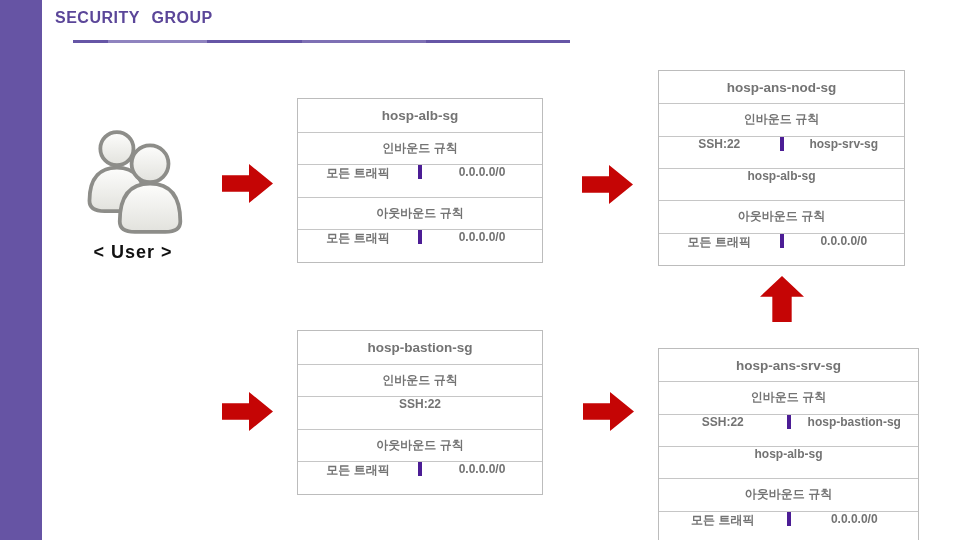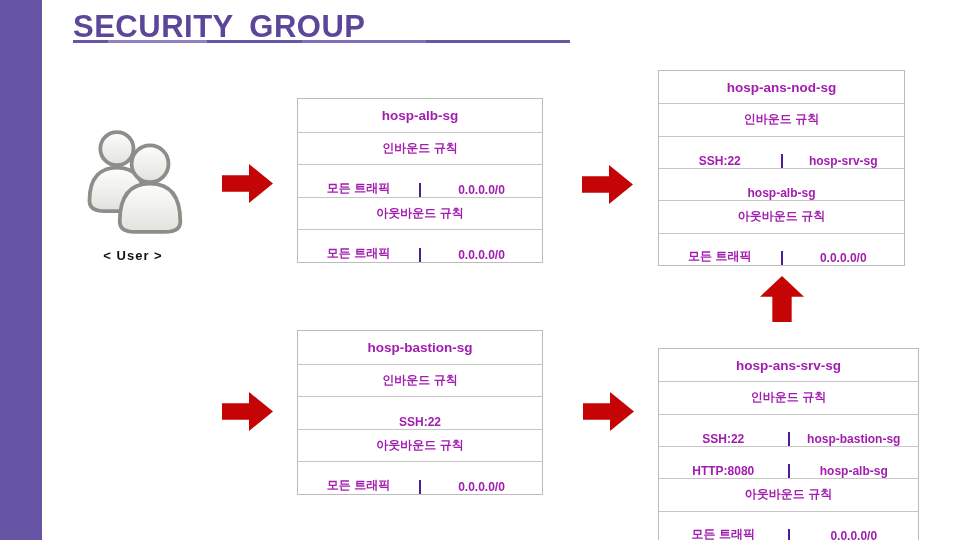--- a/index.html
+++ b/index.html
@@ -12,61 +12,61 @@
   .canvas { position:relative; width:960px; height:540px; background:#ffffff; }
 
   
   .accent-bar {
     position:absolute; left:0; top:0; width:42px; height:540px;
     background:#6654a4;
   }
 
   
   .page-title {
-    position:absolute; left:73px; top:9px;
-    font-size:31px; font-weight:bold; letter-spacing:0.5px; word-spacing:7px;
+    position:absolute; left:55px; top:9px;
+    font-size:16px; font-weight:bold; letter-spacing:0.5px; word-spacing:7px;
     color:#5b4699;
   }
   .title-underline {
     position:absolute; left:73px; top:40px; width:497px; height:3px;
     background:linear-gradient(90deg,
       #6656a6 0%, #6656a6 7%,
       #8f83bf 7%, #8f83bf 27%,
       #6656a6 27%, #6656a6 46%,
       #7e70b4 46%, #7e70b4 71%,
       #6656a6 71%, #6656a6 100%);
   }
 
   
   .actor { position:absolute; width:130px; text-align:center; }
   .actor svg { display:block; margin:0 auto; }
   .actor-label {
-    margin-top:12px; font-size:13px; font-weight:bold; color:#111111;
+    margin-top:6px; font-size:18px; font-weight:bold; color:#111111;
     letter-spacing:1px;
   }
 
   
   .sg-table {
     position:absolute; background:#ffffff;
     border:1px solid #bcbcbc; display:grid;
   }
   .sg-table.rows5 { grid-template-rows:repeat(5,1fr); }
   .sg-table.rows6 { grid-template-rows:repeat(6,1fr); }
   .sg-row {
     border-top:1px solid #c6c6c6;
     display:flex; align-items:center; justify-content:center;
-    font-weight:bold; color:#a21caf; font-size:12px;
+    font-weight:bold; color:#737373; font-size:12px;
   }
   .sg-row:first-child { border-top:none; }
   .sg-row.head { font-size:13.5px; }
-  .sg-row.split { align-items:flex-end; }
+  .sg-row.split { align-items:flex-start; }
   .sg-row.split .cell {
     flex:1; display:flex; align-items:center; justify-content:center;
   }
-  .sg-row.split .cell + .cell { border-left:2px solid #4c1d95; }
+  .sg-row.split .cell + .cell { border-left:4px solid #4c1d95; }
 
   
   .arrow-right {
     position:absolute; width:51px; height:39px; background:#c50505;
     clip-path:polygon(0% 29%, 53% 29%, 53% 0%, 100% 50%, 53% 100%, 53% 71%, 0% 71%);
   }
   .arrow-up {
     position:absolute; width:44px; height:46px; background:#c50505;
     clip-path:polygon(50% 0%, 100% 45%, 72% 45%, 72% 100%, 28% 100%, 28% 45%, 0% 45%);
   }
@@ -154,21 +154,20 @@
   </div>
 
   <div class="sg-table rows6" style="left:658px; top:348px; width:261px; height:196px;">
     <div class="sg-row head">hosp-ans-srv-sg</div>
     <div class="sg-row">인바운드 규칙</div>
     <div class="sg-row split">
       <div class="cell">SSH:22</div>
       <div class="cell">hosp-bastion-sg</div>
     </div>
     <div class="sg-row split">
-      <div class="cell">HTTP:8080</div>
       <div class="cell">hosp-alb-sg</div>
     </div>
     <div class="sg-row">아웃바운드 규칙</div>
     <div class="sg-row split">
       <div class="cell">모든 트래픽</div>
       <div class="cell">0.0.0.0/0</div>
     </div>
   </div>
 
 </div>

